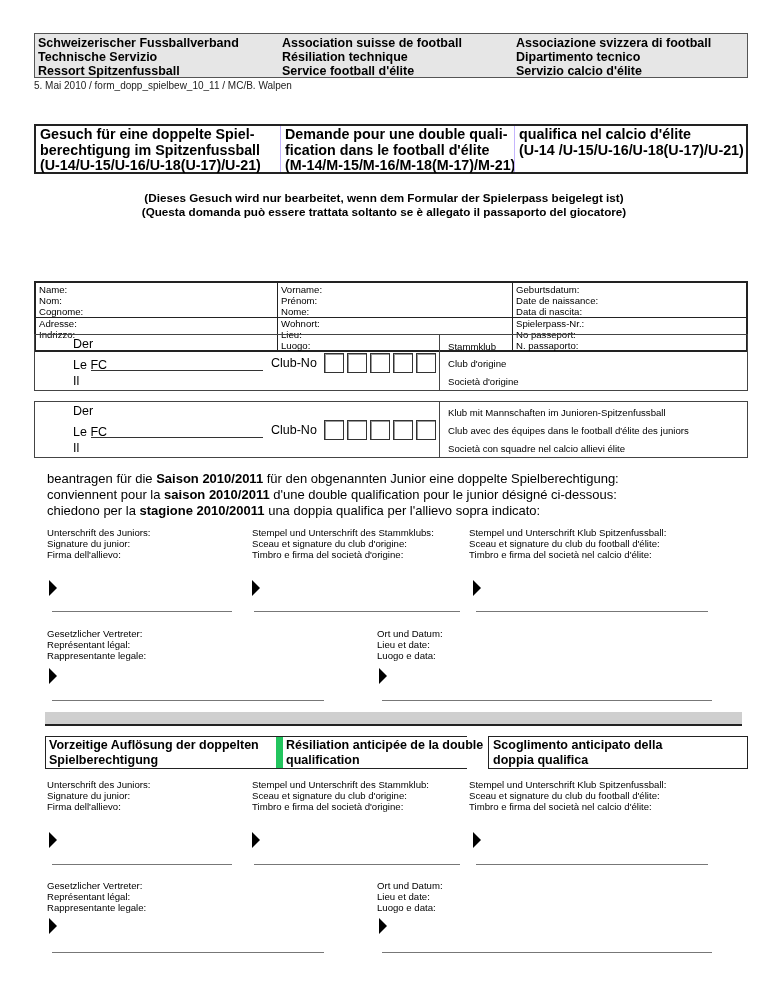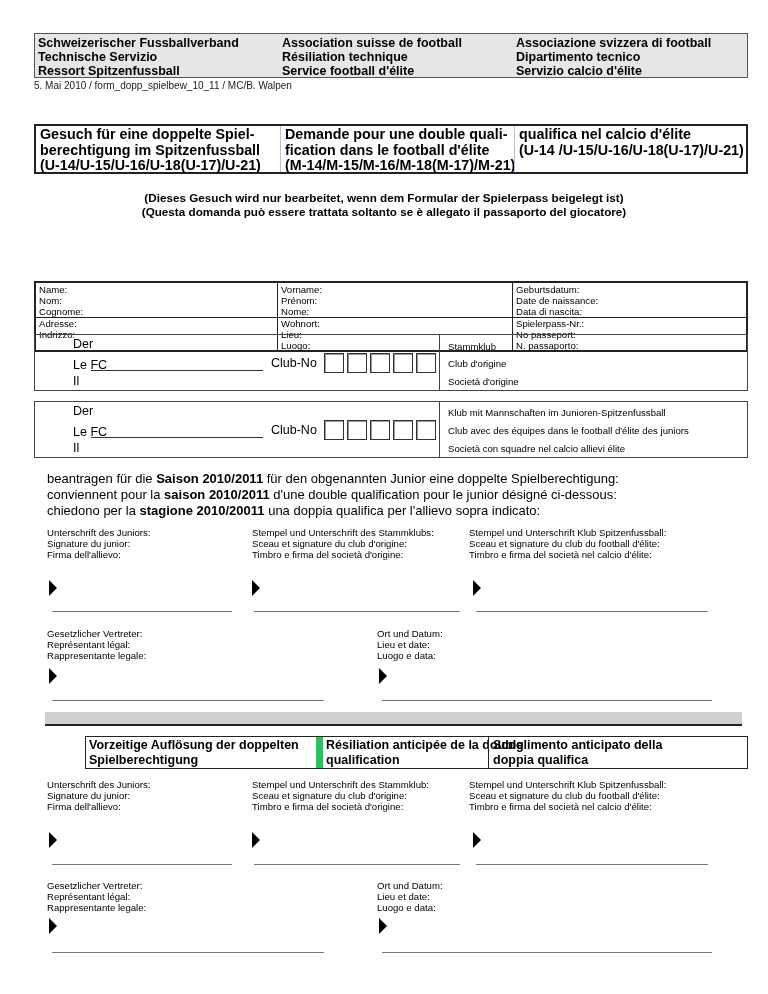--- a/index.html
+++ b/index.html
@@ -37,21 +37,21 @@
   
   #req { left:47px; top:471px; font-size:13px; line-height:16px; white-space:nowrap; }
   
   .sig { font-size:9.6px; line-height:11px; white-space:nowrap; }
   .arrow { width:0; height:0; border-top:8px solid transparent; border-bottom:8px solid transparent;
            border-left:8px solid #000; }
   .arrow::before { content:""; }
   .sline { height:1px; background:#777; }
   #bar { left:45px; top:712px; width:697px; height:12px; background:#cfcfcf; border-bottom:2px solid #222; }
   #rtitle { left:45px; top:736px; width:422px; height:33px; display:flex; border:1px solid #222;
-            box-sizing:border-box; border-right:none;margin-left:40px; }
+            box-sizing:border-box; border-right:none; }
   #rtitle .tc { font-weight:bold; font-size:12.5px; line-height:15px; padding:1px 3px; box-sizing:border-box; white-space:nowrap; }
   #rtitle .tc + .tc { border-left:7px solid #22c55e; }
   #rtitle3 { left:488px; top:736px; width:260px; height:33px; border:1px solid #222; box-sizing:border-box;
              font-weight:bold; font-size:12.5px; line-height:15px; padding:1px 4px; white-space:nowrap; }
 </style>
 </head>
 <body>
 
 <div id="hdr" class="abs">
   <div class="hcol" style="left:3px">

